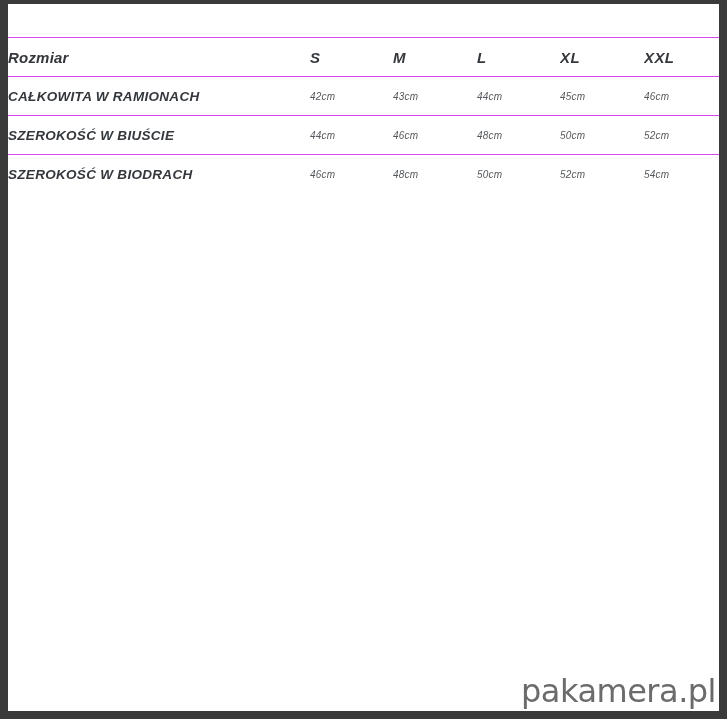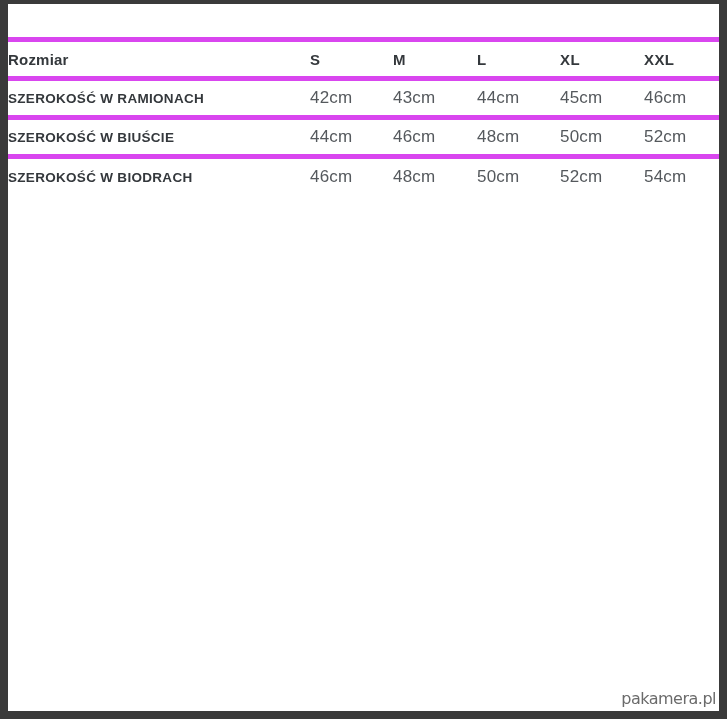--- a/index.html
+++ b/index.html
@@ -21,22 +21,23 @@
   }
   table.size-table {
     position: absolute;
     top: 33px;
     left: 0;
     width: 711px;
     border-collapse: collapse;
     table-layout: fixed;
   }
   table.size-table tr {
-    border-top: 5px solid #d946ef;
+    border-top: 1px solid #d946ef;
     height: 39px;
+    font-style: italic;
   }
   table.size-table th,
   table.size-table td {
     padding: 0;
     margin: 0;
     text-align: left;
     vertical-align: middle;
     white-space: nowrap;
     overflow: hidden;
   }
@@ -59,31 +60,31 @@
     letter-spacing: 0.4px;
   }
   .row-label {
     padding-left: 17px;
     font-size: 13.5px;
     font-weight: 700;
     color: #34383c;
     letter-spacing: 0.3px;
   }
   .cell-value {
-    font-size: 17px;
+    font-size: 10px;
     font-weight: 400;
     color: #55595d;
     letter-spacing: 0.2px;
   }
   .watermark {
     position: absolute;
     right: 3px;
     bottom: 4px;
     font-family: "DejaVu Sans", sans-serif;
-    font-size: 16px;
+    font-size: 32px;
     font-weight: 500;
     color: #6b6b6b;
     letter-spacing: -0.5px;
     line-height: 1;
   }
 </style>
 </head>
 <body>
 
 <div class="frame">
@@ -101,21 +102,21 @@
       <tr>
         <th class="header-label">Rozmiar</th>
         <th class="size-header">S</th>
         <th class="size-header">M</th>
         <th class="size-header">L</th>
         <th class="size-header">XL</th>
         <th class="size-header">XXL</th>
       </tr>
 
       <tr>
-        <td class="row-label">SZEROKOŚĆ W RAMIONACH</td>
+        <td class="row-label">CAŁKOWITA W RAMIONACH</td>
         <td class="cell-value">42cm</td>
         <td class="cell-value">43cm</td>
         <td class="cell-value">44cm</td>
         <td class="cell-value">45cm</td>
         <td class="cell-value">46cm</td>
       </tr>
 
       <tr>
         <td class="row-label">SZEROKOŚĆ W BIUŚCIE</td>
         <td class="cell-value">44cm</td>

